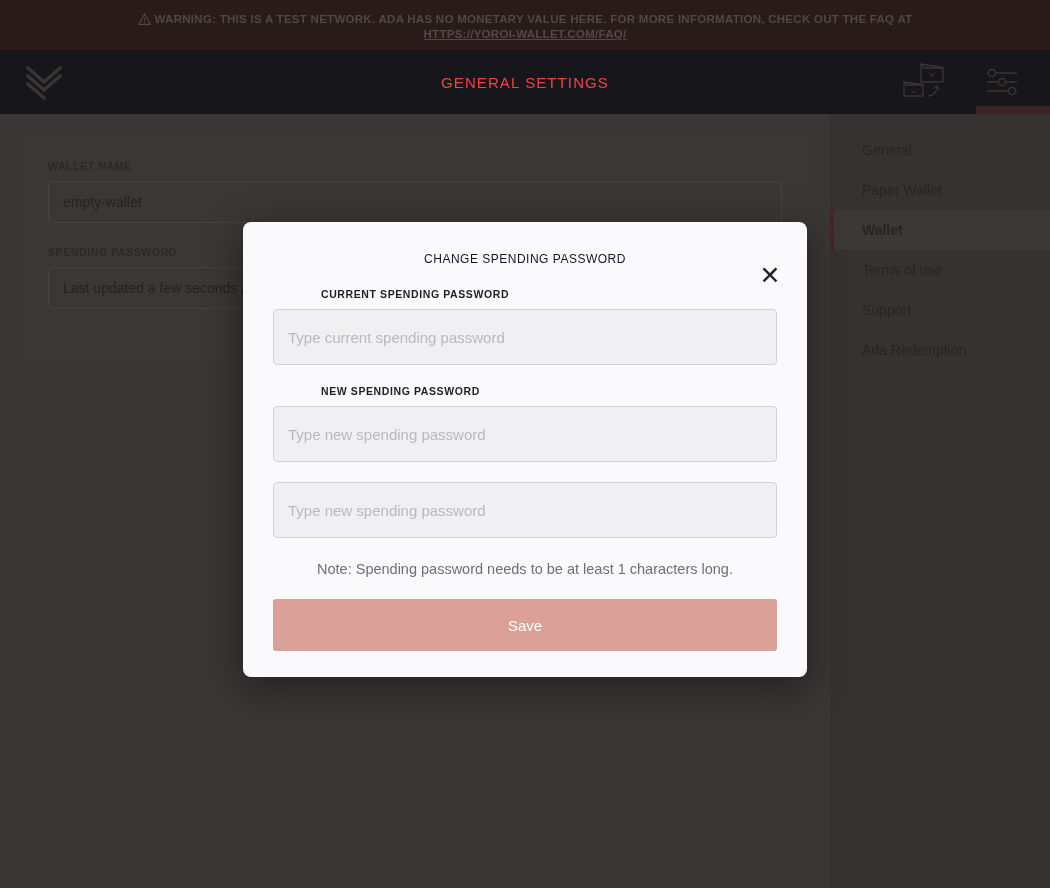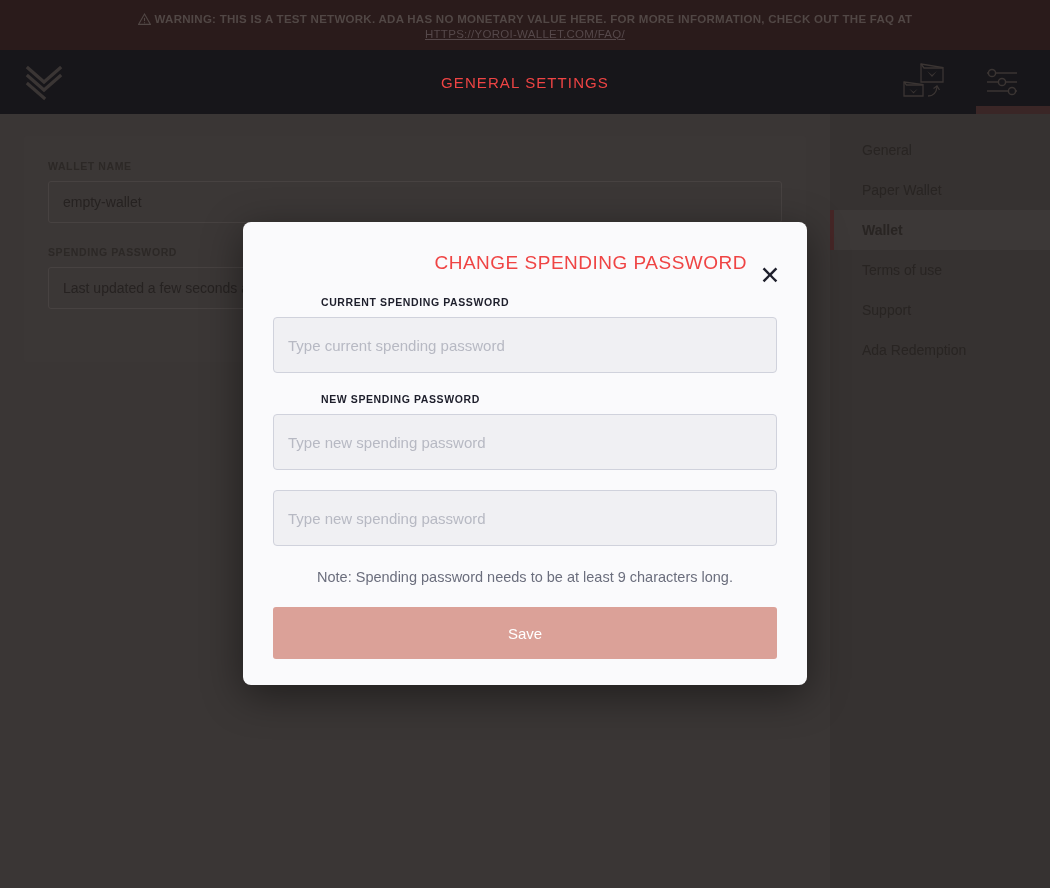--- a/index.html
+++ b/index.html
@@ -30,21 +30,21 @@
   }
   .warn-line1 {
     display: flex; align-items: center; gap: 4px;
     font-size: 11.5px; font-weight: bold; letter-spacing: .28px;
     color: #514745;
     text-transform: uppercase;
     white-space: nowrap;
   }
   .warn-icon { width: 13px; height: 13px; display: block; flex: none; }
   .warn-link {
-    font-size: 11.5px; font-weight: normal; letter-spacing: .28px;
+    font-size: 11.5px; font-weight: bold; letter-spacing: .28px;
     color: #55484a; text-decoration: underline;
     text-transform: uppercase; cursor: pointer;
   }
 
   
   .topbar {
     position: absolute; left: 0; top: 50px;
     width: 1050px; height: 64px;
     background: #17161a;
     display: flex; align-items: center;
@@ -156,23 +156,23 @@
     position: absolute;
     left: 243px; top: 222px;
     width: 564px;
     background: #fafafc;
     border-radius: 8px;
     box-shadow: 0 10px 40px rgba(0,0,0,.45);
     padding: 22px 30px 26px 30px;
     pointer-events: auto;
   }
   .dialog-title {
-    text-align: right;
-    font-size: 19px; font-weight: normal; letter-spacing: .5px;
-    color: #ef4444;
+    text-align: center;
+    font-size: 12px; font-weight: normal; letter-spacing: .5px;
+    color: #0f172a;
     text-transform: uppercase;
     padding: 8px 30px 2px 30px;
   }
   .dialog-close {
     position: absolute; right: 24px; top: 40px;
     width: 26px; height: 26px;
     display: flex; align-items: center; justify-content: center;
     cursor: pointer;
     font-size: 25px; line-height: 1;
     color: #1d1e2b;
@@ -340,20 +340,20 @@
 
       <div class="d-field">
         <div class="d-label">NEW SPENDING PASSWORD</div>
         <input class="d-input" type="text" placeholder="Type new spending password" style="">
       </div>
 
       <div class="d-field">
         <input class="d-input" type="text" placeholder="Type new spending password" style="">
       </div>
 
-      <div class="d-note">Note: Spending password needs to be at least 9 characters long.</div>
+      <div class="d-note">Note: Spending password needs to be at least 1 characters long.</div>
 
       <button class="d-save">Save</button>
 
     </div>
   </div>
 
 </div>
 
 </body></html>

